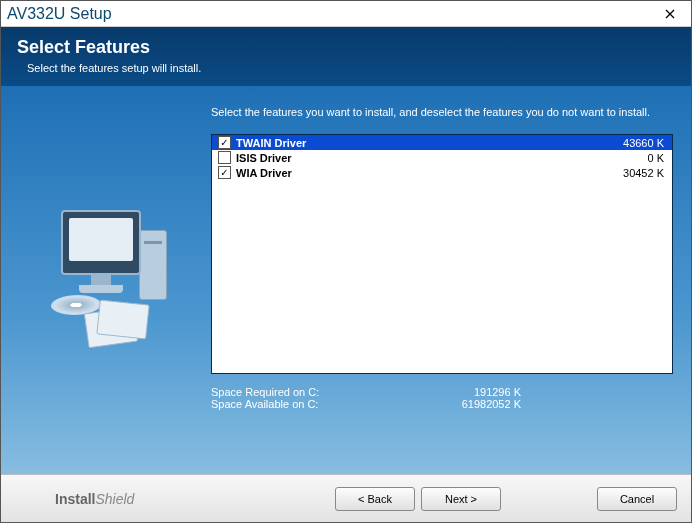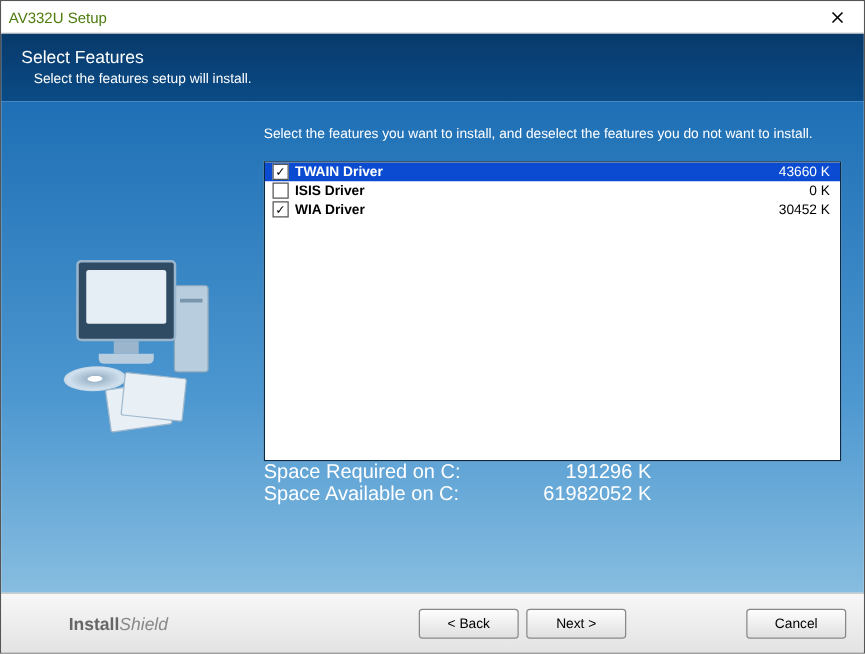--- a/index.html
+++ b/index.html
@@ -1,23 +1,23 @@
 <!DOCTYPE html>
 <html><head>
 <meta charset="utf-8">
 <style>
   * { box-sizing: border-box; margin: 0; padding: 0; }
   body { font-family: Tahoma, Arial, sans-serif; font-size: 11px; background: #fff; }
   .window { width: 692px; height: 523px; border: 1px solid #555; background: #fff; display: flex; flex-direction: column; }
   .titlebar { height: 26px; background: #fff; border-bottom: 1px solid #ccc; display: flex; align-items: center; padding: 0 6px; }
-  .titlebar-title { flex: 1; font-size: 12px; color: #4d7c0f; }
+  .titlebar-title { flex: 1; font-size: 16px; color: #0c4a6e; }
   .titlebar-close { width: 30px; height: 20px; display: flex; align-items: center; justify-content: center; cursor: pointer; }
   .titlebar-close svg { width: 10px; height: 10px; }
   .header { background: linear-gradient(#083a6b, #0a4b86); color: #fff; padding: 10px 16px 12px; }
-  .header-title { font-size: 14px; font-weight: normal; margin-bottom: 4px; }
+  .header-title { font-size: 18px; font-weight: bold; margin-bottom: 4px; }
   .header-sub { font-size: 11px; padding-left: 10px; }
   .main { flex: 1; background: linear-gradient(#1e6fb5, #4c97d0 60%, #87bde0); position: relative; color: #fff; display: flex; }
   .sidebar { width: 210px; display: flex; align-items: center; justify-content: center; padding: 0 10px; }
   .computer-illus { width: 150px; height: 160px; position: relative; }
   .monitor { position: absolute; left: 30px; top: 10px; width: 80px; height: 65px; background: #2f4a63; border: 2px solid #9bb6cc; border-radius: 4px; }
   .monitor-screen { position: absolute; left: 6px; top: 6px; right: 6px; bottom: 12px; background: #e6eef5; border-radius: 2px; }
   .monitor-stand { position: absolute; left: 60px; top: 75px; width: 20px; height: 10px; background: #9bb6cc; }
   .monitor-base { position: absolute; left: 48px; top: 85px; width: 44px; height: 8px; background: #b8cdde; border-radius: 0 0 4px 4px; }
   .tower { position: absolute; left: 108px; top: 30px; width: 28px; height: 70px; background: #b8cdde; border: 1px solid #8aa6bc; border-radius: 3px; }
   .tower::before { content: ''; position: absolute; top: 10px; left: 4px; right: 4px; height: 3px; background: #7a96ac; }
@@ -33,21 +33,21 @@
   .feature-item { display: flex; align-items: center; padding: 1px 6px; font-size: 11px; cursor: pointer; }
   .feature-item.selected { background: #0a4bd1; color: #fff; }
   .feature-check { width: 13px; height: 13px; border: 1px solid #555; background: #fff; margin-right: 5px; display: flex; align-items: center; justify-content: center; font-size: 10px; color: #000; flex-shrink: 0; }
   .feature-item.selected .feature-check { color: #000; }
   .feature-name { flex: 1; font-weight: bold; }
   .feature-size { text-align: right; padding-right: 2px; }
   .desc-box { width: 136px; position: relative; }
   .desc-fieldset { border: 1px solid #8ab; height: 200px; padding: 6px; position: relative; }
   .desc-legend { position: absolute; top: -7px; left: 8px; background: transparent; padding: 0 4px; font-size: 11px; }
   .change-btn { margin-top: 10px; width: 96px; height: 24px; background: linear-gradient(#fdfdfd, #e0e0e0); border: 1px solid #888; border-radius: 3px; color: #000; font-size: 11px; cursor: pointer; float: right; }
-  .space-info { margin-top: 0; font-size: 16px; }
+  .space-info { margin-top: 12px; font-size: 11px; }
   .space-row { display: flex; }
   .space-label { width: 210px; }
   .space-val { width: 100px; text-align: right; }
   .footer { height: 48px; background: linear-gradient(#f7f7f7, #e3e3e3); border-top: 1px solid #bbb; display: flex; align-items: center; padding: 0 14px; }
   .shield-brand { font-size: 14px; color: #888; font-style: italic; }
   .shield-brand b { color: #666; font-style: normal; font-weight: bold; margin-left: 40px; }
   .footer-spacer { flex: 1; }
   .footer-btn { width: 80px; height: 24px; background: linear-gradient(#fdfdfd, #e0e0e0); border: 1px solid #888; border-radius: 3px; color: #000; font-size: 11px; cursor: pointer; margin-left: 6px; }
   .footer-gap { width: 90px; }
 </style>

